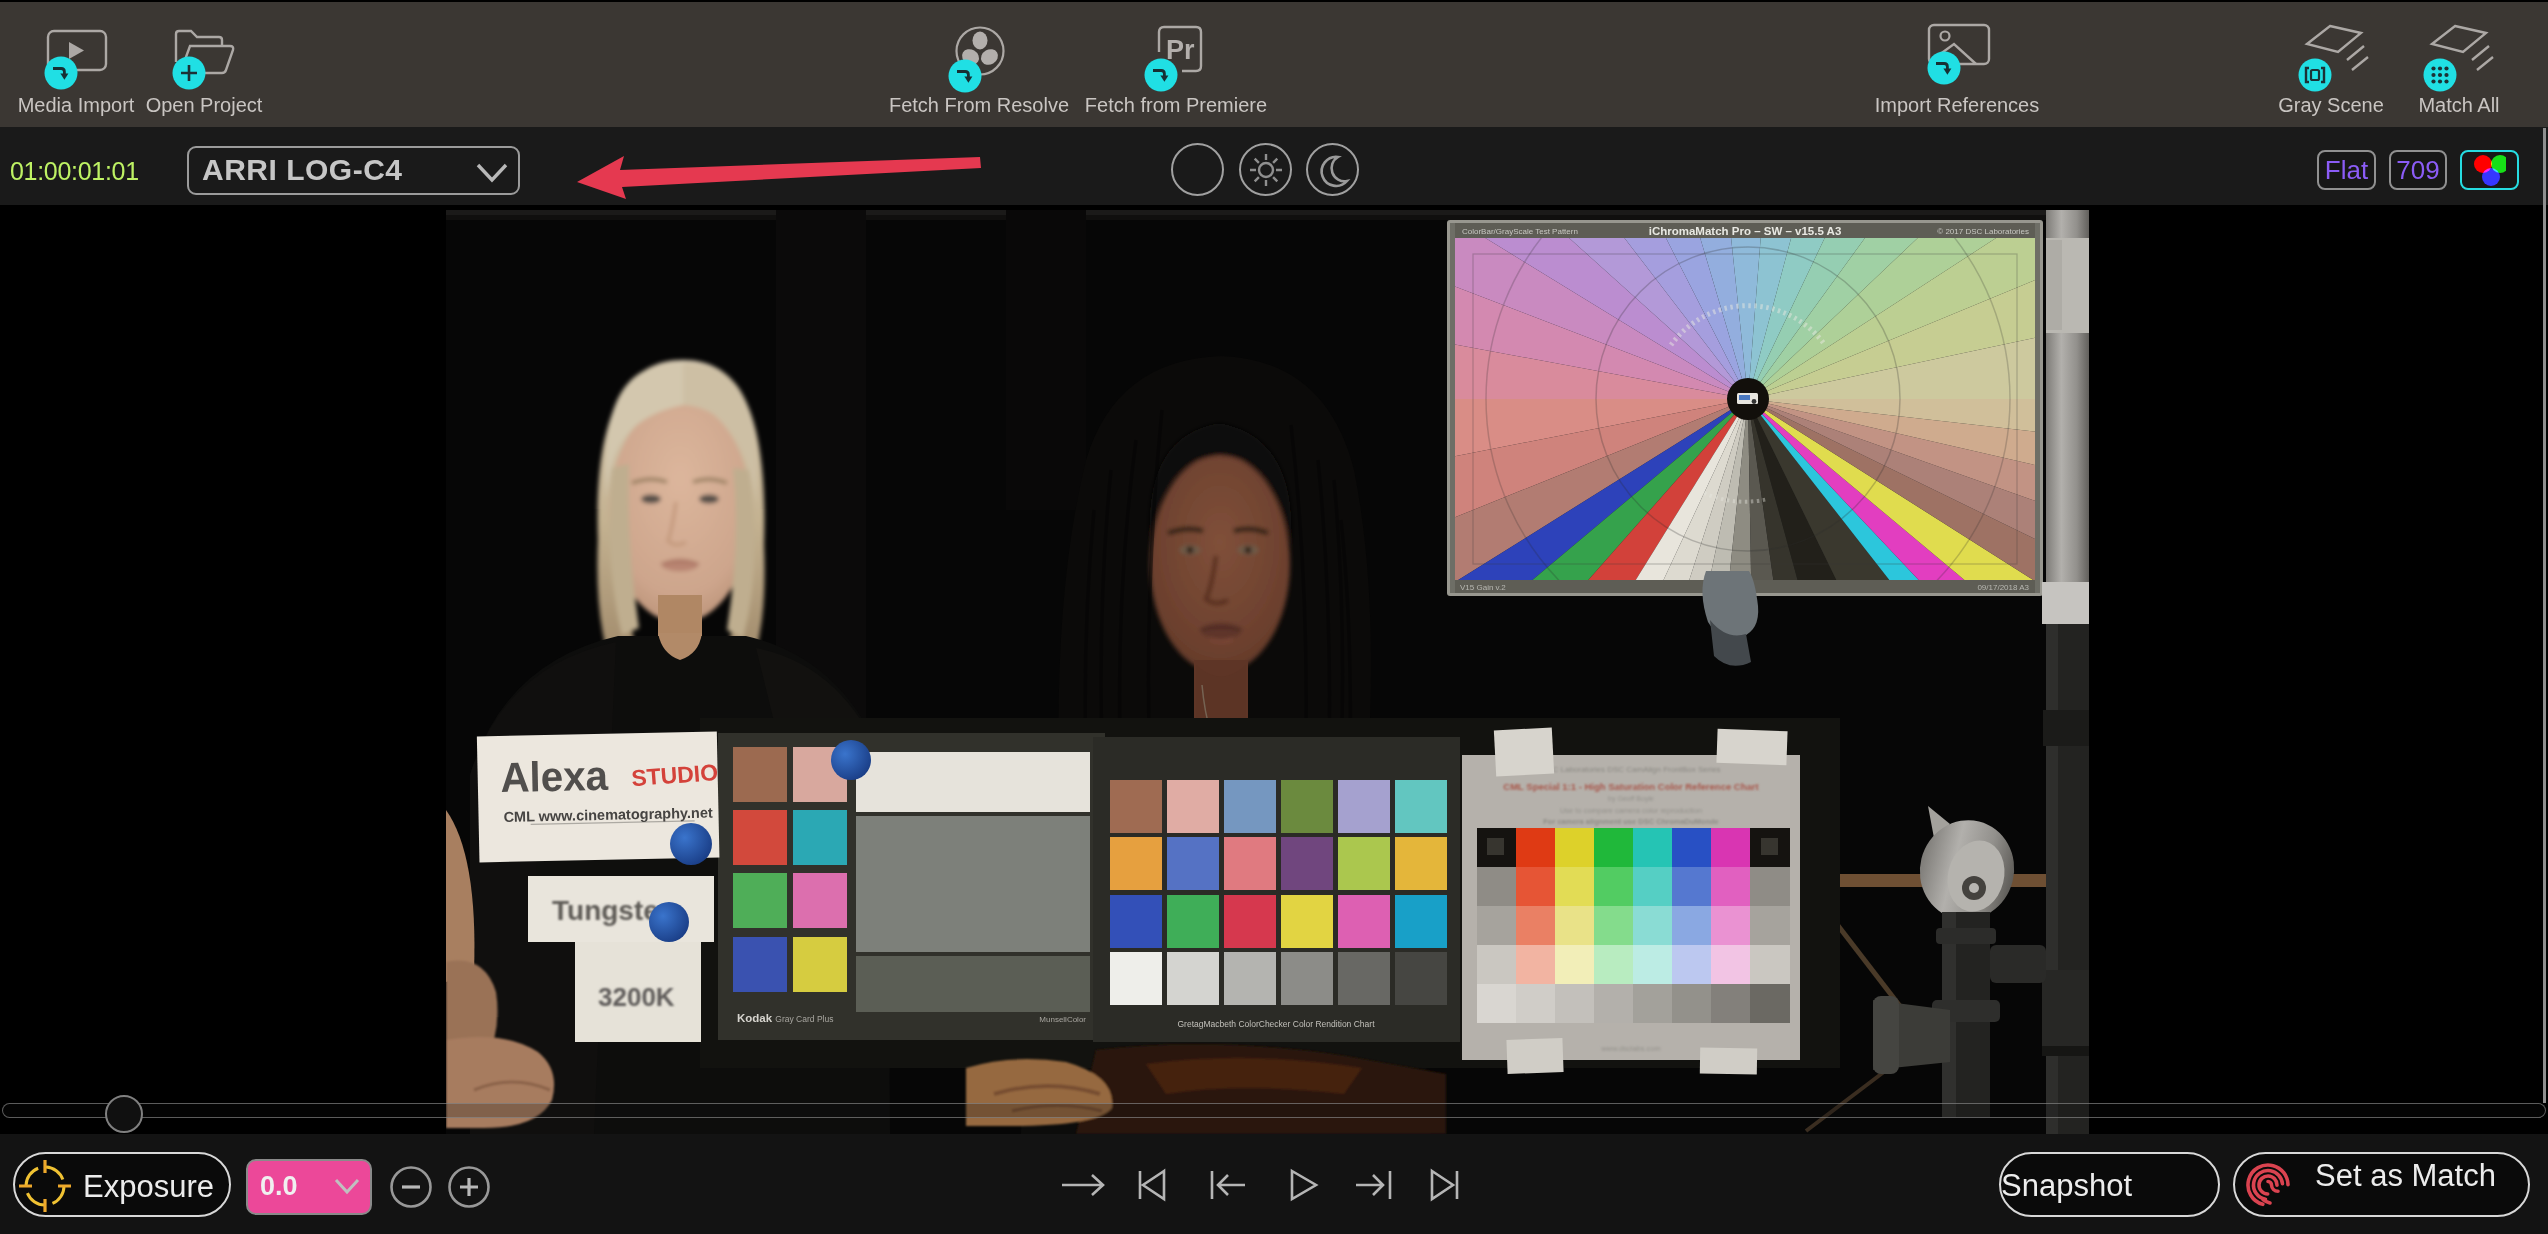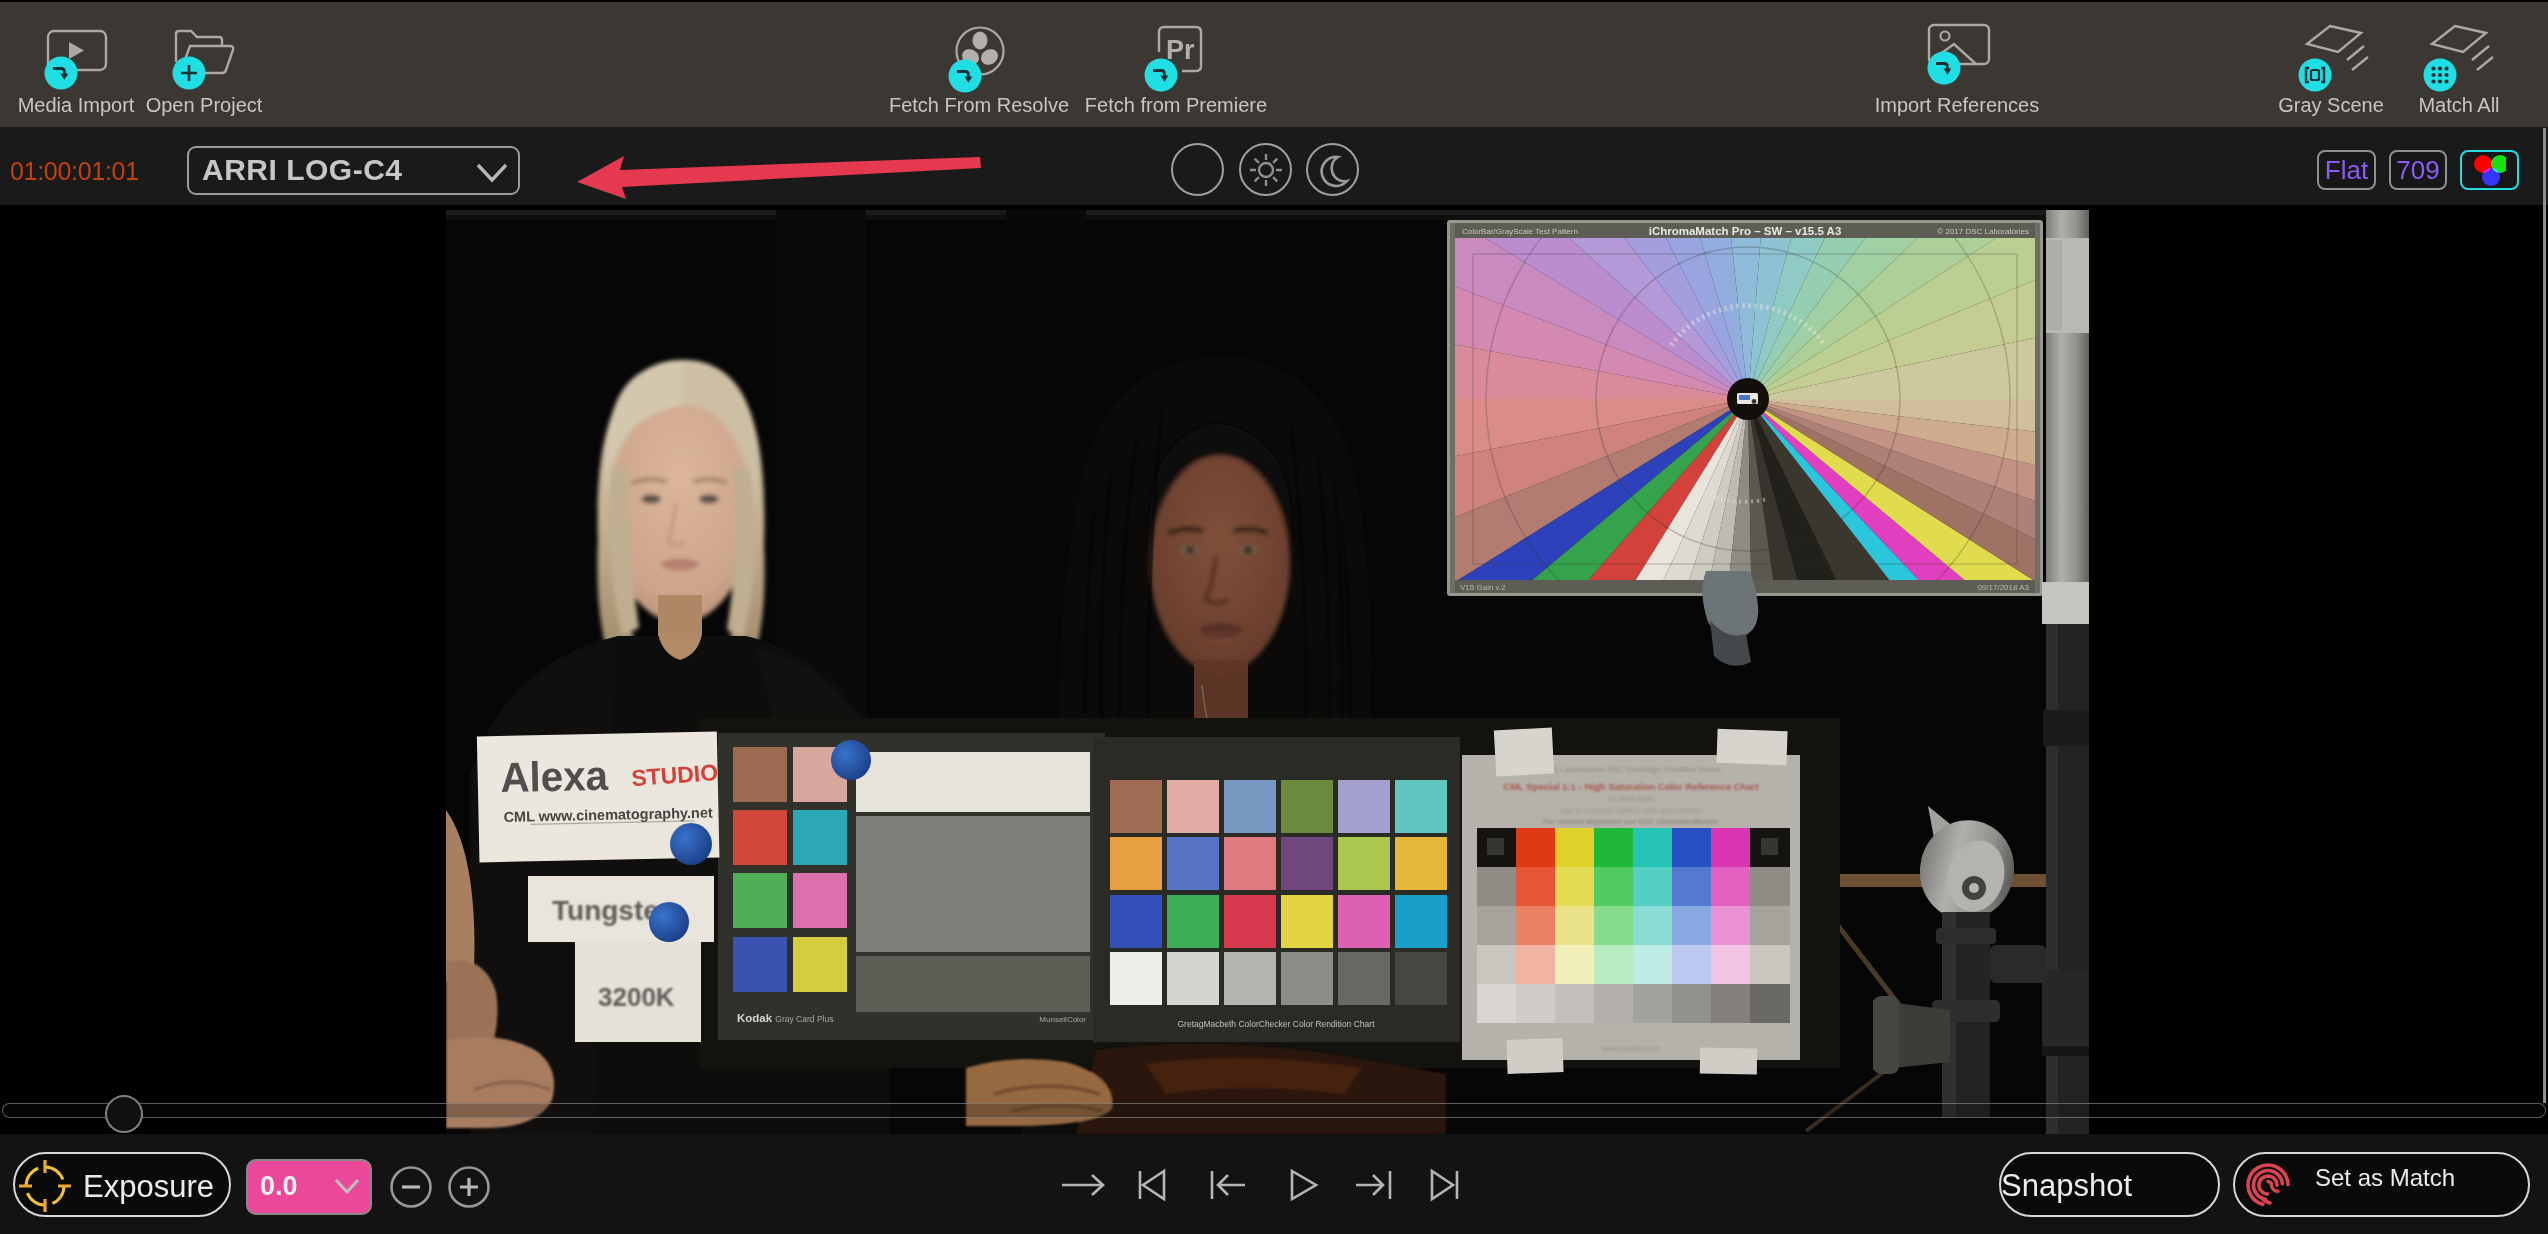--- a/index.html
+++ b/index.html
@@ -1,35 +1,35 @@
 <!DOCTYPE html>
 <html><head>
 <meta charset="utf-8">
 <style>
   html,body{margin:0;padding:0;width:2548px;height:1234px;background:#000;overflow:hidden;
     font-family:"Liberation Sans",sans-serif;}
   .abs{position:absolute}
   #topbar{position:absolute;left:0;top:2px;width:2548px;height:125px;background:#3b3733}
   .tlabel{position:absolute;top:94px;width:300px;text-align:center;font-size:20px;color:#c9c5c2;white-space:nowrap}
   #bar2{position:absolute;left:0;top:127px;width:2548px;height:78px;background:#1a1a1a}
-  #tc{position:absolute;left:10px;top:157px;font-size:25px;color:#c2410c;letter-spacing:-0.3px}
+  #tc{position:absolute;left:10px;top:157px;font-size:25px;color:#bef264;letter-spacing:-0.3px}
   #lutdd{position:absolute;left:187px;top:146px;width:329px;height:45px;border:2px solid #9b9b9b;border-radius:9px;background:#1a1a1a}
   #lutdd span{position:absolute;left:13px;top:5px;font-size:30px;font-weight:bold;color:#c6c6c6;letter-spacing:0.5px}
   .ring{position:absolute;top:143px;width:49px;height:49px;border:2.5px solid #a0a0a0;border-radius:50%}
   .btn2{position:absolute;top:150px;height:36px;border:2px solid #909090;border-radius:8px;background:#171717;color:#8b5cf6;font-size:26px;text-align:center;line-height:37px}
   #botbar{position:absolute;left:0;top:1134px;width:2548px;height:100px;background:#131313}
   .pill{position:absolute;background:#0a0a0a;border:2.5px solid #d8d8d8;border-radius:34px}
   #expill{left:13px;top:1152px;width:214px;height:61px}
   #expill .t{position:absolute;left:68px;top:15px;font-size:31px;color:#ececec}
   #zdd{position:absolute;left:246px;top:1159px;width:122px;height:52px;border:2px solid #8a8a8a;border-radius:10px;background:#ec4899}
   #zdd span{position:absolute;left:12px;top:10px;font-size:27px;font-weight:bold;color:#f0f0f0}
   #snap{left:1999px;top:1152px;width:217px;height:61px}
   #snap .t{position:absolute;left:0;width:100%;text-align:left;top:14px;font-size:31px;color:#ececec}
   #setm{left:2233px;top:1152px;width:293px;height:61px}
-  #setm .t{position:absolute;left:80px;top:10px;font-size:24px;color:#ececec}
+  #setm .t{position:absolute;left:80px;top:4px;font-size:31px;color:#ececec}
   #slider{position:absolute;left:2px;top:1103px;width:2542px;height:13px;border:1.5px solid rgba(140,140,140,0.65);border-radius:8px;background:rgba(15,15,15,0.25)}
   #phead{position:absolute;left:105px;top:1095px;width:34px;height:34px;border-radius:50%;background:#101010;border:2.5px solid #808080}
   #video{position:absolute;left:446px;top:210px;width:1643px;height:924px;background:#050505;overflow:hidden}
 </style>
 </head>
 <body>
 
 <div id="topbar"></div>
 
 <svg class="abs" style="left:40px;top:22px" width="90" height="70" viewBox="0 0 90 70">

